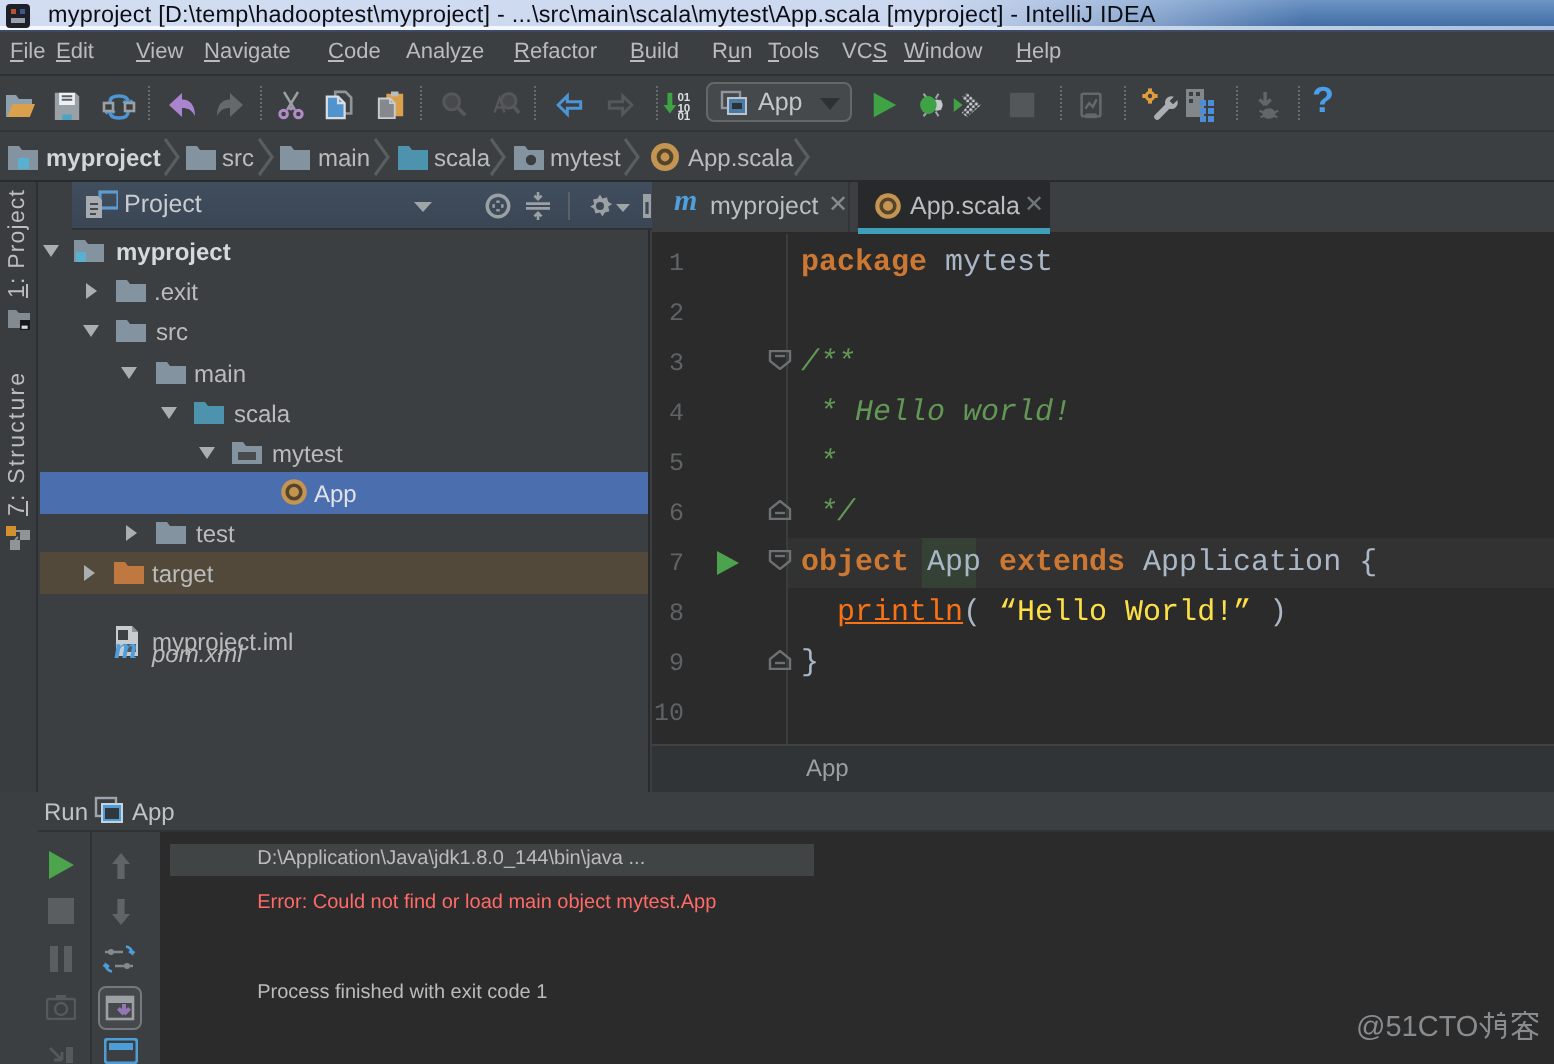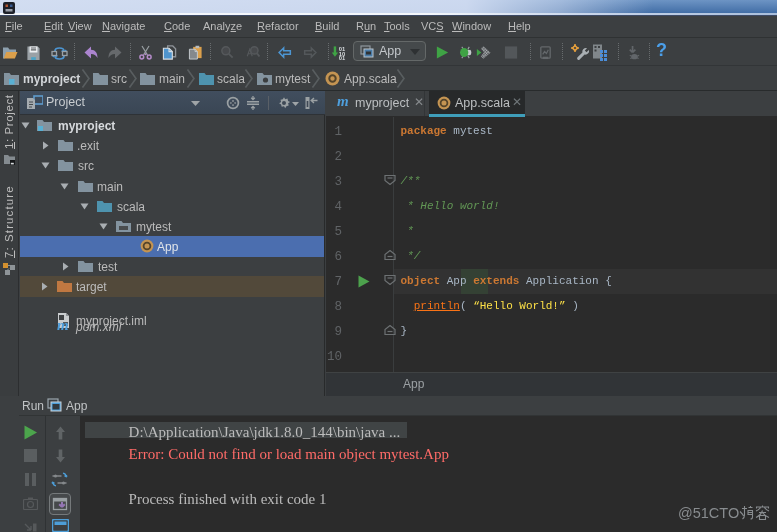--- a/index.html
+++ b/index.html
@@ -21,54 +21,55 @@
   .ticon{position:absolute;top:45px;width:15px;height:15px;}
   
   #navbar{left:0;top:66px;width:777px;height:25px;background:#3c3f41;border-bottom:1px solid #282b2c;box-sizing:border-box;}
   .crumb{position:absolute;top:6px;font-size:12px;color:#bbbbbb;}
   .chev{position:absolute;top:3px;width:8px;height:19px;}
   
   #stripe{left:0;top:91px;width:19px;height:441px;background:#3a3d3f;border-right:1px solid #2c2e30;box-sizing:border-box;}
   .vlabel{position:absolute;transform:rotate(-90deg);transform-origin:left top;white-space:nowrap;font-size:11.5px;color:#bdbdbd;letter-spacing:0.2px;}
   
   #project{left:20px;top:91px;width:305px;height:305px;background:#3c3f41;border-right:1px solid #282a2b;box-sizing:border-box;}
-  #pheader{position:absolute;left:0;top:0;width:305px;height:24px;background:linear-gradient(#414e5e,#3a4654);border-bottom:1px solid #2e3236;box-sizing:border-box;text-align:right;}
+  #pheader{position:absolute;left:16px;top:0;width:305px;height:24px;background:linear-gradient(#414e5e,#3a4654);border-bottom:1px solid #2e3236;box-sizing:border-box;text-align:right;}
   .trow{position:absolute;left:0;width:304px;height:21px;font-size:12px;color:#bbbbbb;}
   .trow .txt{position:absolute;top:4px;}
   .arr{position:absolute;top:6px;width:9px;height:9px;}
   
   #editor{left:326px;top:91px;width:451px;height:305px;background:#2b2b2b;}
   #tabbar{position:absolute;left:0;top:0;width:451px;height:26px;background:#3c3f41;border-bottom:1px solid #2b2b2b;box-sizing:border-box;}
-  .code{position:absolute;white-space:pre;font-family:"Liberation Mono",monospace;font-size:11px;color:#a9b7c6;}
+  .code{position:absolute;white-space:pre;font-family:"Liberation Mono",monospace;font-size:15px;color:#a9b7c6;}
   .lnum{position:absolute;font-family:"Liberation Mono",monospace;font-size:12.5px;color:#606366;text-align:right;width:16px;}
   .kw{color:#cc7832;font-weight:bold;}
   .cmt{color:#629755;font-style:italic;}
   .str{color:#fde047;}
   .err{color:#f97316;text-decoration:underline;}
   
   #runpanel{left:0;top:396px;width:777px;height:136px;background:#3c3f41;}
   #rheader{position:absolute;left:19px;top:0;width:758px;height:20px;border-bottom:1px solid #313435;box-sizing:border-box;}
   #console{position:absolute;left:80px;top:20px;width:697px;height:116px;background:#2b2b2b;}
-  .cline{position:absolute;white-space:pre;font-family:Liberation Serif, serif;font-size:15px;color:#bbbbbb;padding-left:40px;}
+  .cline{position:absolute;white-space:pre;font-family:Liberation Sans, sans-serif;font-size:10px;color:#bbbbbb;padding-left:40px;}
 </style></head>
 <body>
 <div id="app">
   <div class="abs" id="titlebar"></div>
   <div class="abs" id="titleglow"></div>
   <div class="abs" id="titlestrip"></div>
   <div class="abs" id="titleline"></div>
   <svg class="abs" style="left:3px;top:2px" width="12" height="12" viewBox="0 0 12 12">
       <rect width="12" height="12" rx="2" fill="#1d2029"></rect>
       <rect x="2.5" y="2.5" width="2.5" height="2.5" fill="#b35531"></rect>
       <rect x="7" y="2.5" width="2.5" height="2.5" fill="#3a5a8f"></rect>
       <rect x="2.5" y="7" width="7" height="2.5" fill="#9aa0ab"></rect>
     </svg>
+  <div class="abs" id="titletext">myproject [D:\temp\hadooptest\myproject] - ...\src\main\scala\mytest\App.scala [myproject] - IntelliJ IDEA</div>
   <div class="abs" id="menubar">
     <span class="mi" style="left:5px"><u>F</u>ile</span>
-    <span class="mi" style="left:44px"><u>E</u>dit</span>
+    <span class="mi" style="left:28px"><u>E</u>dit</span>
     <span class="mi" style="left:68px"><u>V</u>iew</span>
     <span class="mi" style="left:102px"><u>N</u>avigate</span>
     <span class="mi" style="left:164px"><u>C</u>ode</span>
     <span class="mi" style="left:203px">Analy<u>z</u>e</span>
     <span class="mi" style="left:257px"><u>R</u>efactor</span>
     <span class="mi" style="left:315px"><u>B</u>uild</span>
     <span class="mi" style="left:356px">R<u>u</u>n</span>
     <span class="mi" style="left:384px"><u>T</u>ools</span>
     <span class="mi" style="left:421px">VC<u>S</u></span>
     <span class="mi" style="left:452px"><u>W</u>indow</span>

